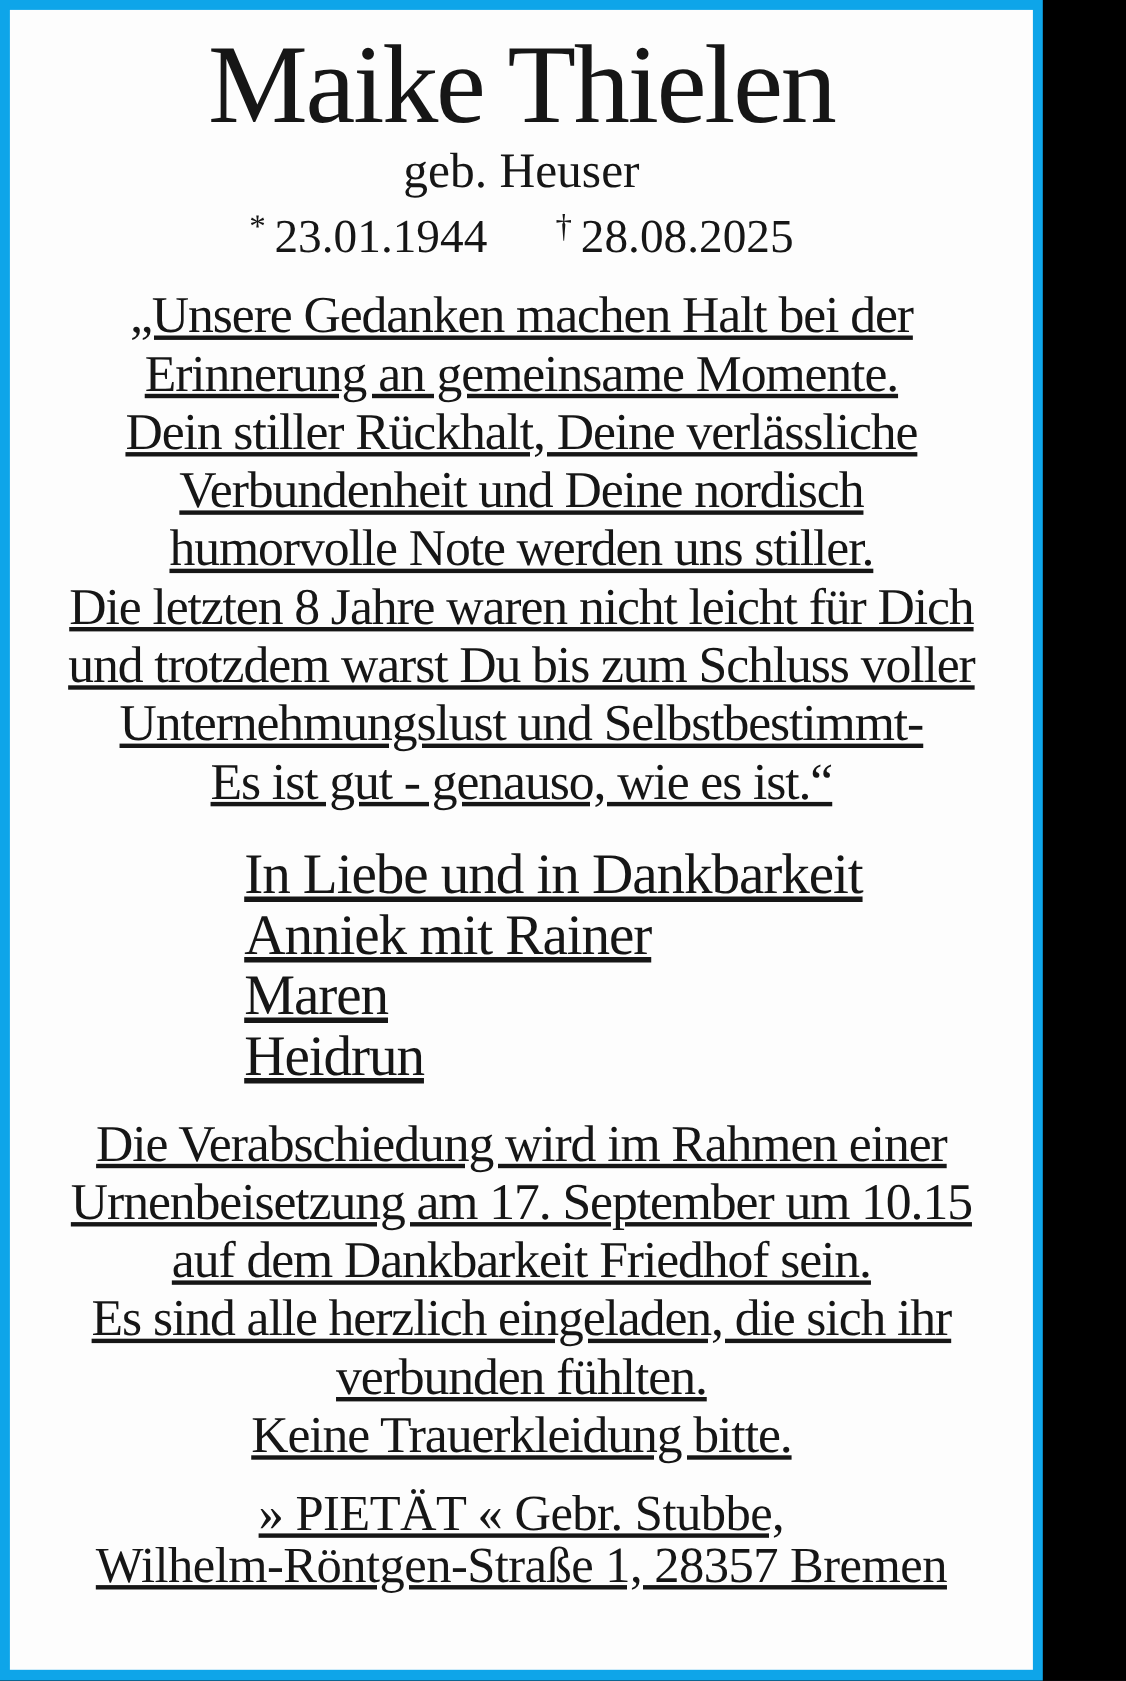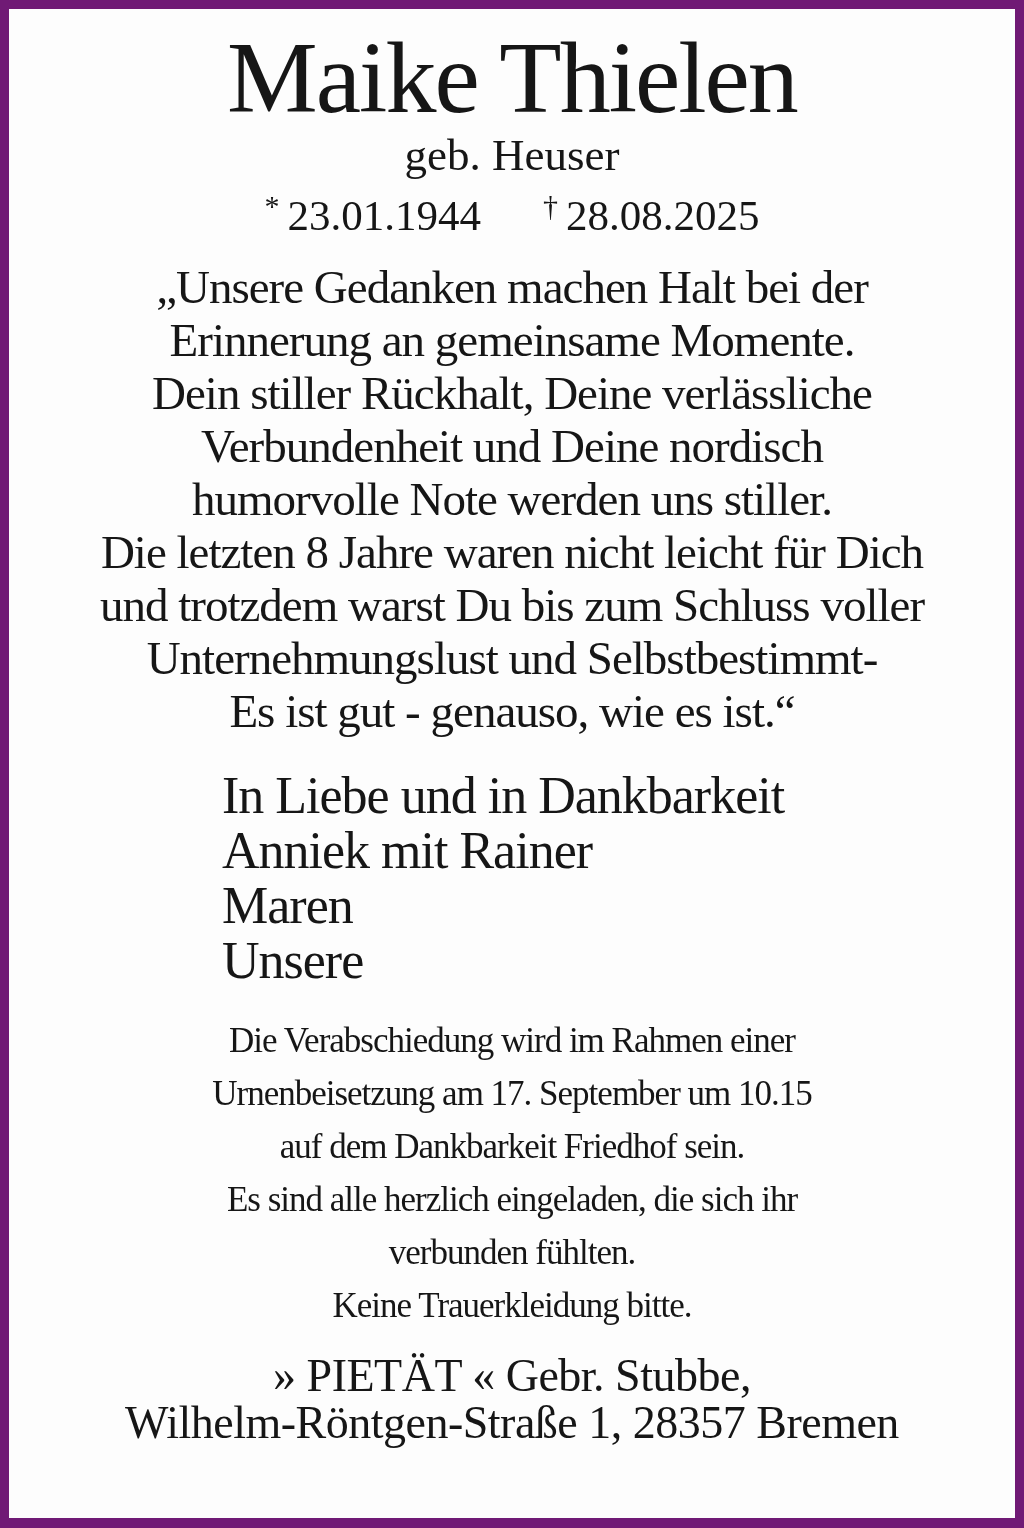--- a/index.html
+++ b/index.html
@@ -2,24 +2,24 @@
 <html><head>
 <meta charset="utf-8">
 <style>
   html, body {
     margin: 0;
     padding: 0;
     background: #000;
   }
   .page {
     position: relative;
-    width: 1024px;
+    width: 948px;
     height: 1528px;
     box-sizing: border-box;
-    background: #701a75;
+    background: #0ea5e9;
     font-family: "Liberation Serif", "DejaVu Serif", serif;
     color: #161616;
     overflow: hidden;
   }
   .sheet {
     position: absolute;
     left: 9px;
     top: 9px;
     right: 9px;
     bottom: 10px;
@@ -61,31 +61,31 @@
   .condolence {
     margin-top: 30px;
     padding-left: 213px;
     font-size: 52px;
     line-height: 55px;
     letter-spacing: -1px;
     text-align: left;
   }
   .announcement {
     margin-top: 26px;
-    font-size: 35px;
+    font-size: 47px;
     line-height: 53px;
     letter-spacing: -1px;
   }
   .funeral-home {
     margin-top: 20px;
     font-size: 46px;
     line-height: 47px;
     letter-spacing: -0.5px;
   }
-  .line { white-space: nowrap; }
+  .line { white-space: nowrap; text-decoration: underline; }
 </style>
 </head>
 <body>
 
 <div class="page">
   <div class="sheet">
 
     <div class="title center">Maike Thielen</div>
 
     <div class="maiden center">geb. Heuser</div>
@@ -103,21 +103,21 @@
       <div class="line">Die letzten 8 Jahre waren nicht leicht für Dich</div>
       <div class="line">und trotzdem warst Du bis zum Schluss voller</div>
       <div class="line">Unternehmungslust und Selbstbestimmt-</div>
       <div class="line">Es ist gut - genauso, wie es ist.“</div>
     </div>
 
     <div class="condolence">
       <div class="line">In Liebe und in Dankbarkeit</div>
       <div class="line">Anniek mit Rainer</div>
       <div class="line">Maren</div>
-      <div class="line">Unsere</div>
+      <div class="line">Heidrun</div>
     </div>
 
     <div class="announcement center">
       <div class="line">Die Verabschiedung wird im Rahmen einer</div>
       <div class="line">Urnenbeisetzung am 17. September um 10.15</div>
       <div class="line">auf dem Dankbarkeit Friedhof sein.</div>
       <div class="line">Es sind alle herzlich eingeladen, die sich ihr</div>
       <div class="line">verbunden fühlten.</div>
       <div class="line">Keine Trauerkleidung bitte.</div>
     </div>

